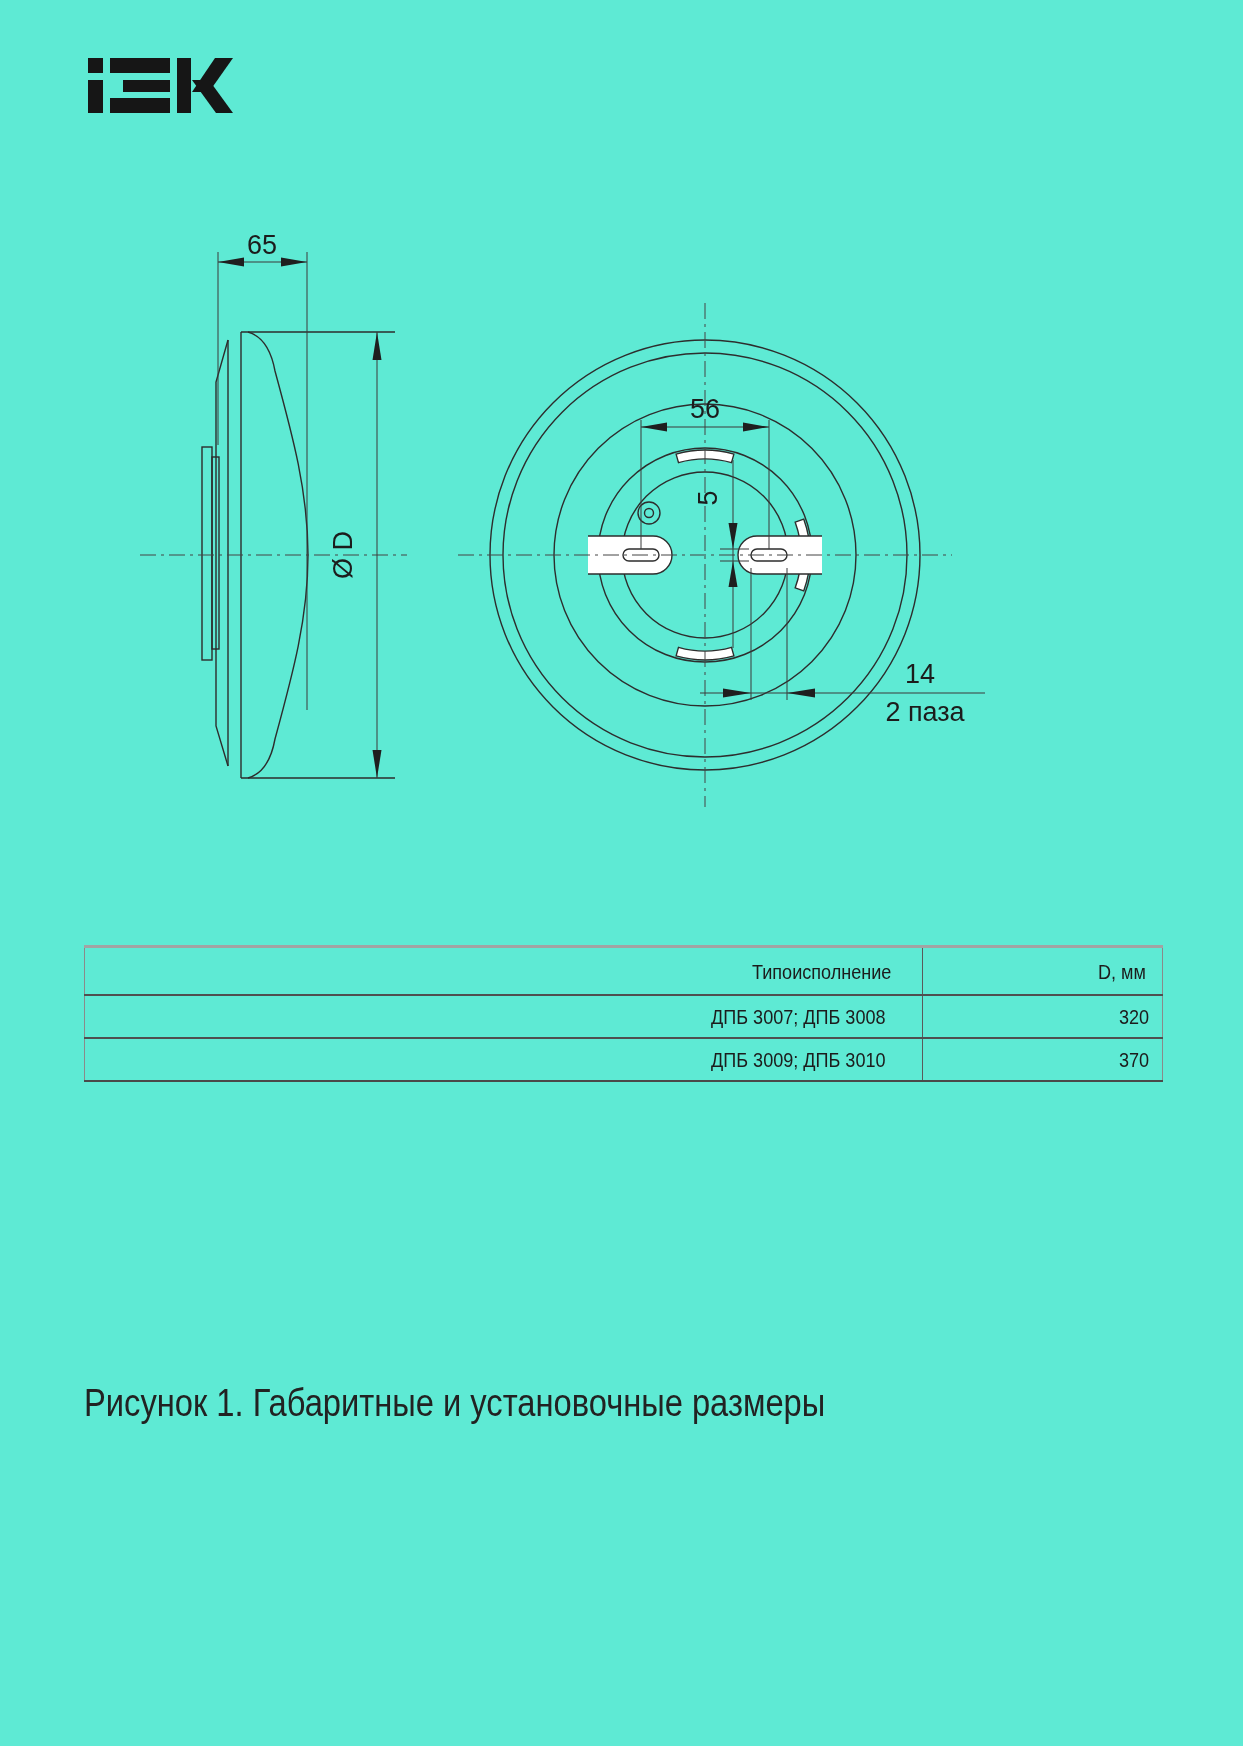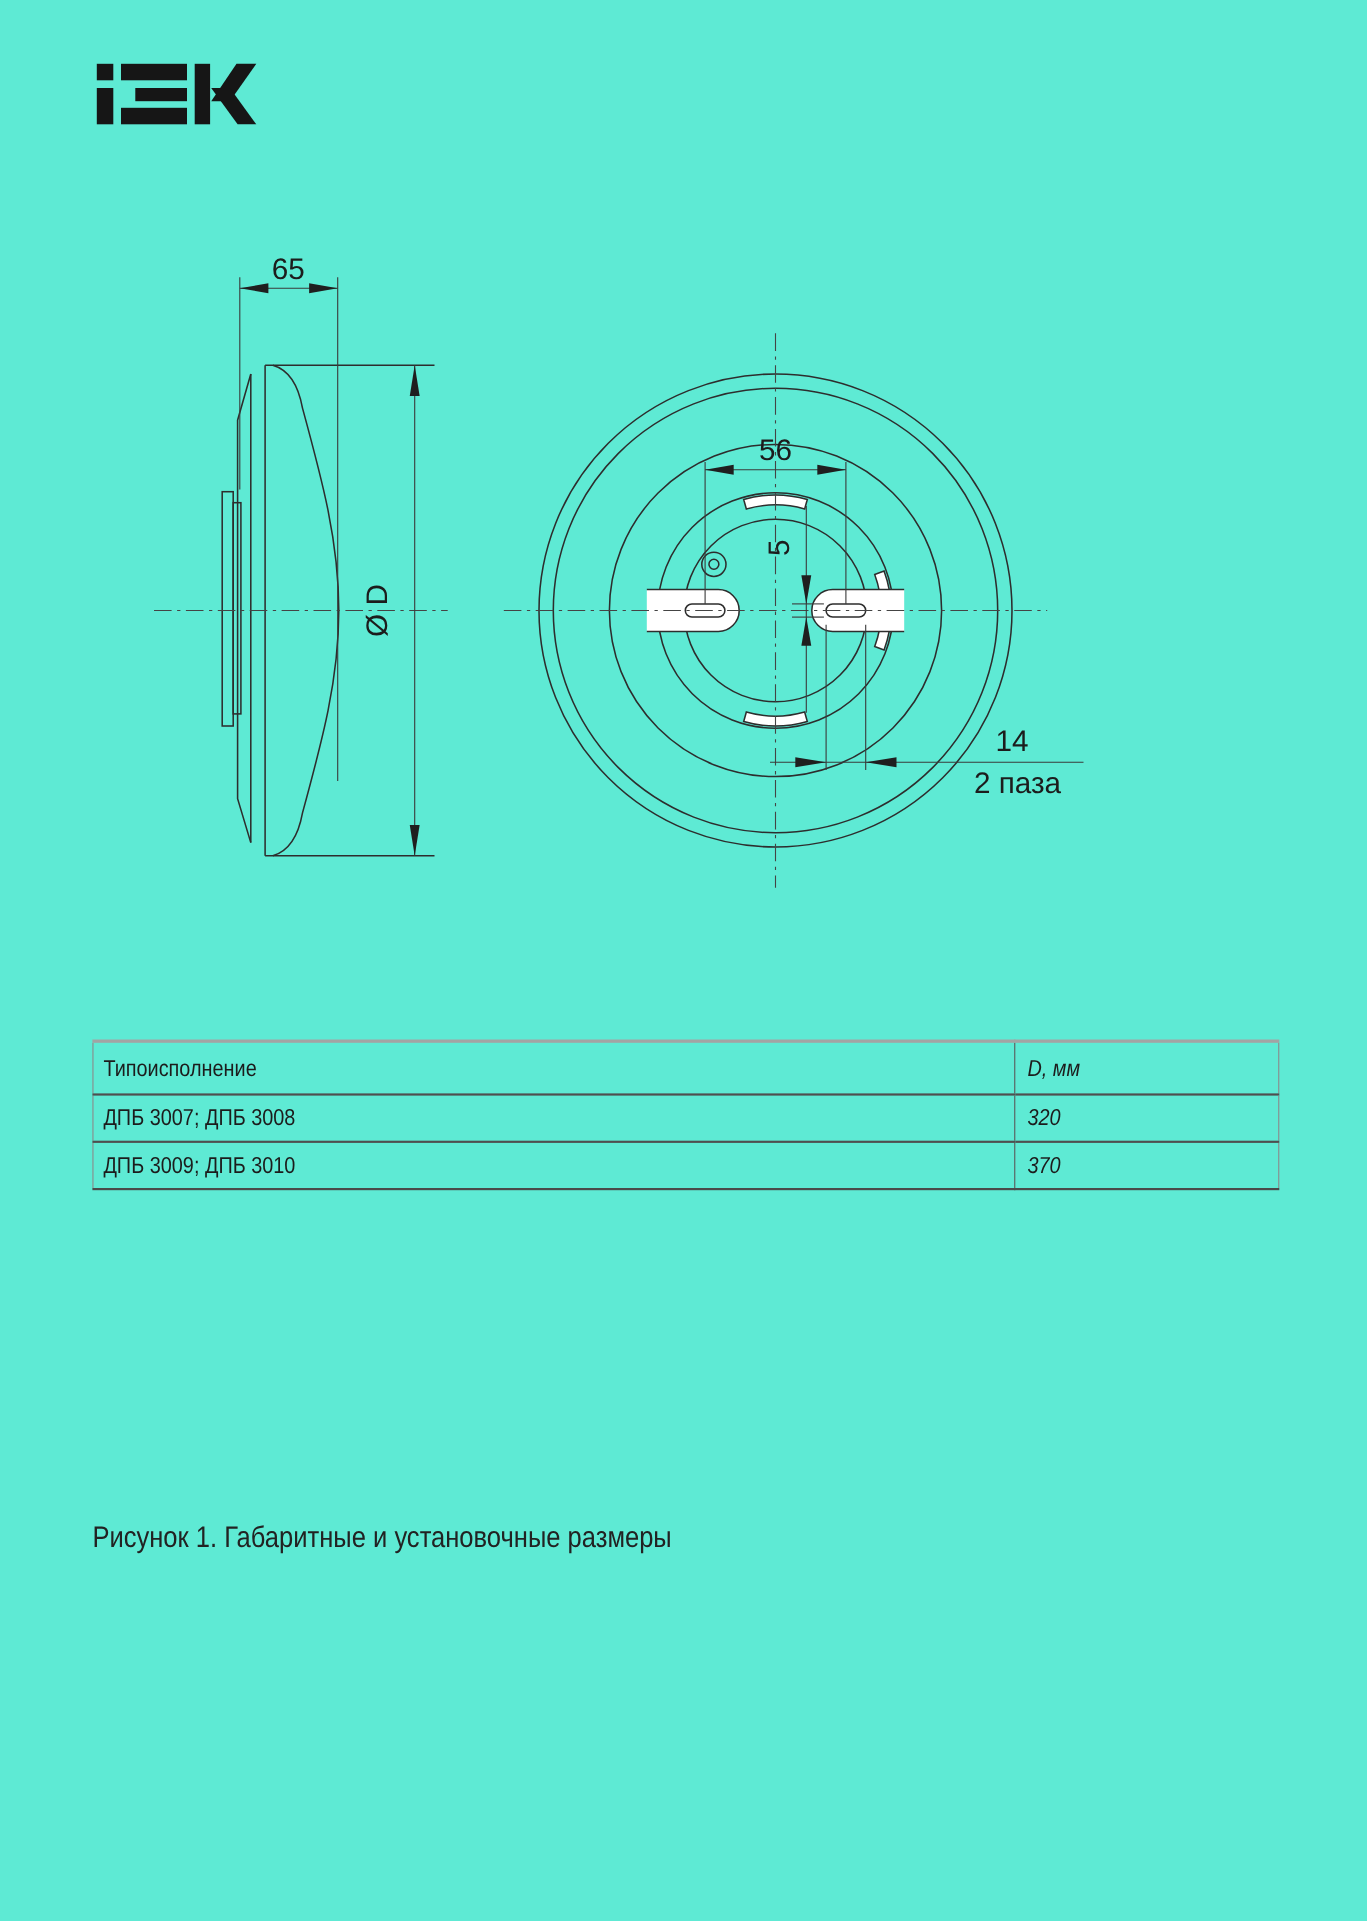--- a/index.html
+++ b/index.html
@@ -24,30 +24,30 @@
   .spec-table{
     position:absolute;left:84px;top:945px;width:1078px;
     border-collapse:collapse;table-layout:fixed;
     border-top:3px solid #a3a3a3;
     border-bottom:2px solid #4a4a4a;
     border-left:1px solid #8a8a8a;
     border-right:1px solid #8a8a8a;
     font-size:21px;line-height:29px;color:#1c1c1c;
   }
   .spec-table td, .spec-table th{
-    font-weight:normal;text-align:left;vertical-align:middle;
+    font-weight:normal;text-align:right;vertical-align:middle;
     padding:6px 8px 6px 9px;
   }
-  .spec-table .col-d{border-left:1px solid #5a5a5a;padding-left:11px;font-style:italic;}
+  .spec-table .col-d{border-left:1px solid #5a5a5a;padding-left:11px;}
   .spec-table tr + tr td{border-top:2px solid #4f4f4f;}
   .spec-table tr.hdr th{height:34px;}
   .cond{display:inline-block;transform:scaleX(0.86);transform-origin:0 50%;white-space:nowrap;}
   .caption{
     position:absolute;left:84px;top:1382px;
-    font-size:27px;color:#222;
+    font-size:38px;color:#222;
   }
 </style>
 </head>
 <body>
 
 <div class="page">
 
   <svg class="drawing" width="1243" height="860" viewBox="0 0 1243 860">
 
     <g>

